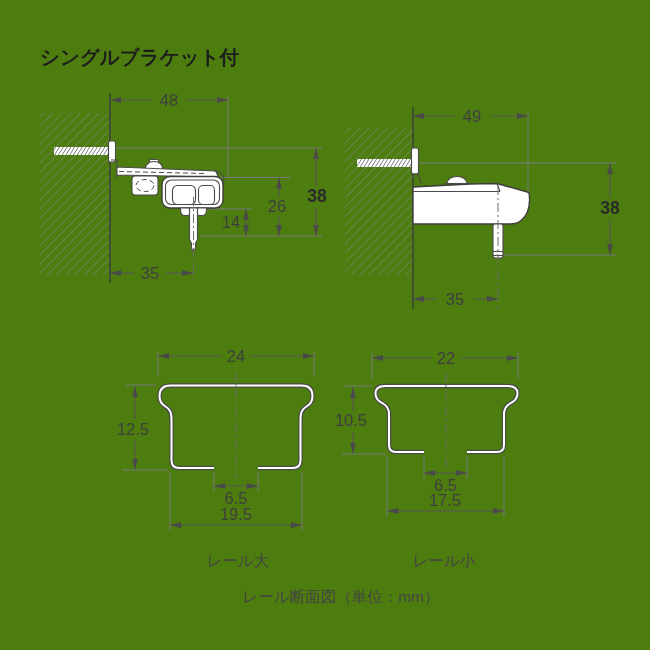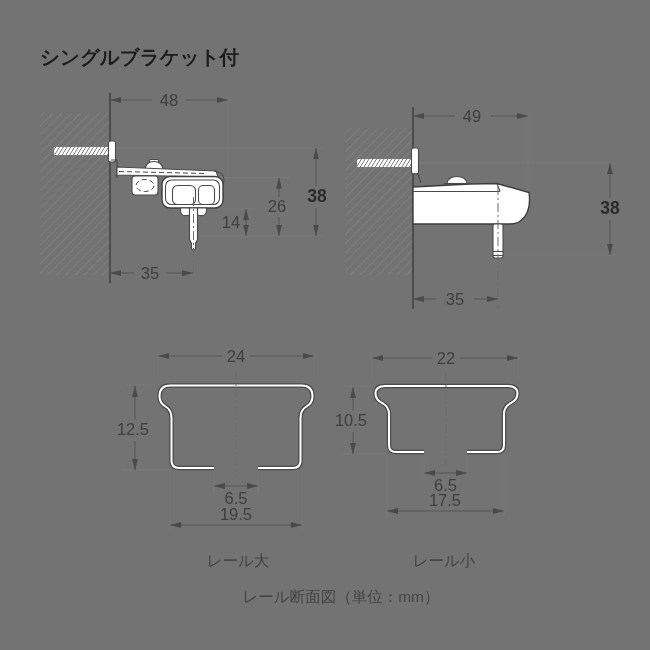--- a/index.html
+++ b/index.html
@@ -1,16 +1,16 @@
 <!DOCTYPE html>
 <html><head>
 <meta charset="utf-8">
 <style>
   html,body{margin:0;padding:0;background:#ffffff;}
-  .page{width:650px;height:650px;position:relative;background:#737373;overflow:hidden;}
+  .page{width:650px;height:650px;position:relative;background:#4d7c0f;overflow:hidden;}
   svg{display:block;}
   svg text{font-family:"Liberation Sans","DejaVu Sans",sans-serif;fill:#3f3f3f;}
   .title-text{font-size:19.5px;font-weight:bold;fill:#1c1c1c;}
   .dim{font-size:16.5px;}
   .dim-bold{font-size:17.5px;font-weight:bold;fill:#2b2b2b;}
   .jp{font-size:15.5px;fill:#444444;}
   .draw{stroke:#3d3d3d;fill:none;stroke-width:1.4;}
   .draw-thin{stroke:#4a4a4a;fill:none;stroke-width:1.1;}
   .fillwhite{fill:#ffffff;}
   .refline{stroke:#7a7a7a;stroke-width:1;fill:none;}

